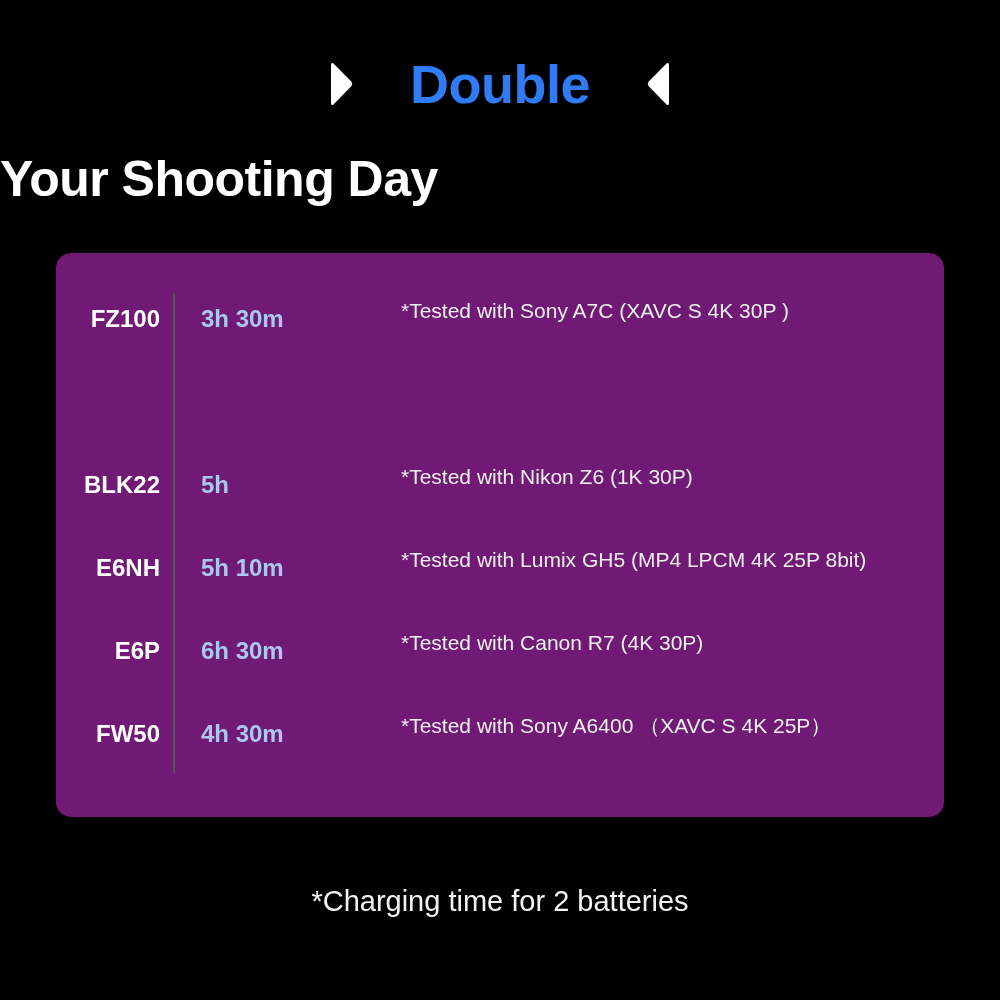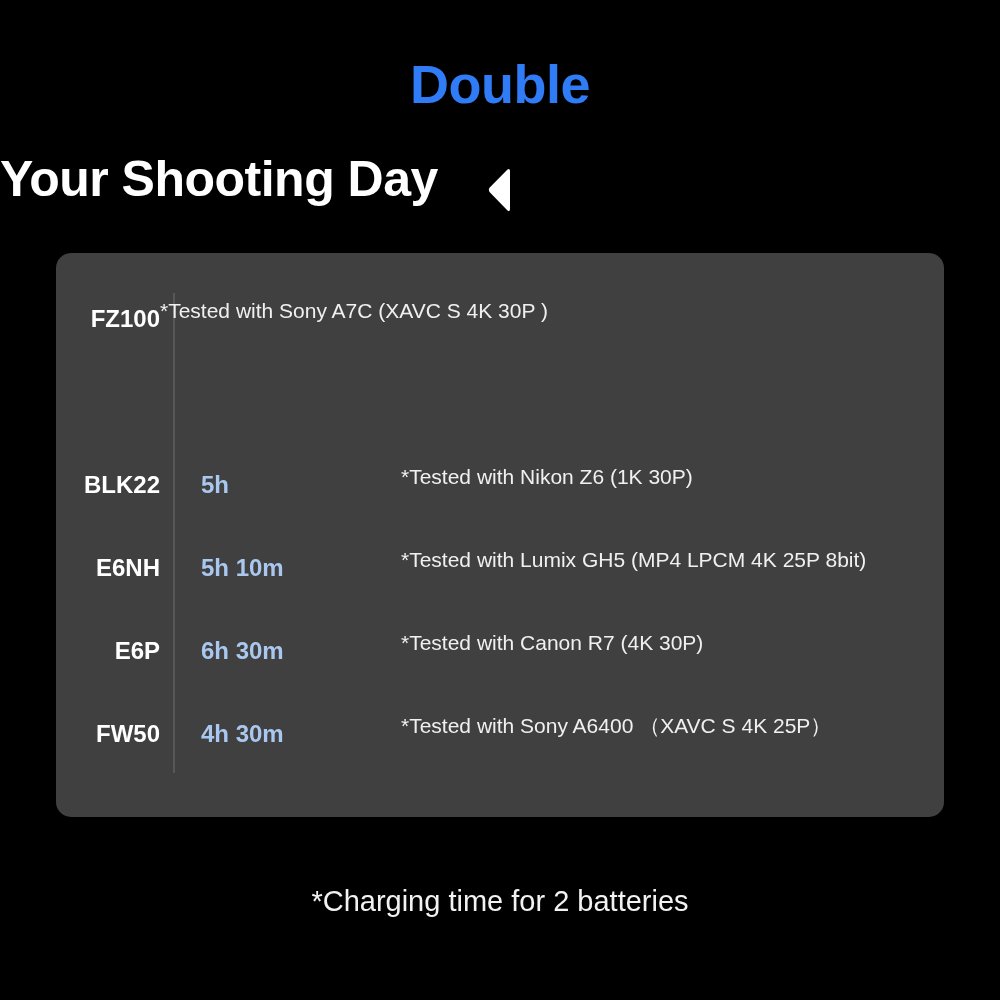--- a/index.html
+++ b/index.html
@@ -21,21 +21,20 @@
     width: 100%;
     padding-top: 52px;
     box-sizing: border-box;
   }
   .title-row {
     display: flex;
     align-items: center;
     justify-content: center;
     gap: 56px;
     height: 64px;
-    flex-direction: column;
   }
   .marker {
     width: 26px;
     height: 46px;
     flex: 0 0 auto;
   }
   .marker svg { display: block; }
   .title-main {
     font-size: 54px;
     font-weight: bold;
@@ -54,21 +53,21 @@
     margin-top: 38px;
   }
 
   
   .panel {
     position: absolute;
     left: 56px;
     top: 253px;
     width: 888px;
     height: 564px;
-    background: #404040;
+    background: #701a75;
     border-radius: 15px;
     box-sizing: border-box;
   }
   .divider {
     position: absolute;
     left: 117px;
     top: 40px;
     width: 2px;
     height: 480px;
     background: #575757;
@@ -147,20 +146,21 @@
   </div>
   <div class="title-sub">Your Shooting Day</div>
 </div>
 
 <div class="panel">
   <div class="divider"></div>
   <div class="rows">
 
     <div class="row" style="top:24px">
       <span class="row-label">FZ100</span>
+      <span class="row-time">3h 30m</span>
       <span class="row-note">*Tested with Sony A7C (XAVC S 4K 30P )</span>
     </div>
 
 
     <div class="row" style="top:190px">
       <span class="row-label">BLK22</span>
       <span class="row-time">5h</span>
       <span class="row-note">*Tested with Nikon Z6 (1K 30P)</span>
     </div>
 

